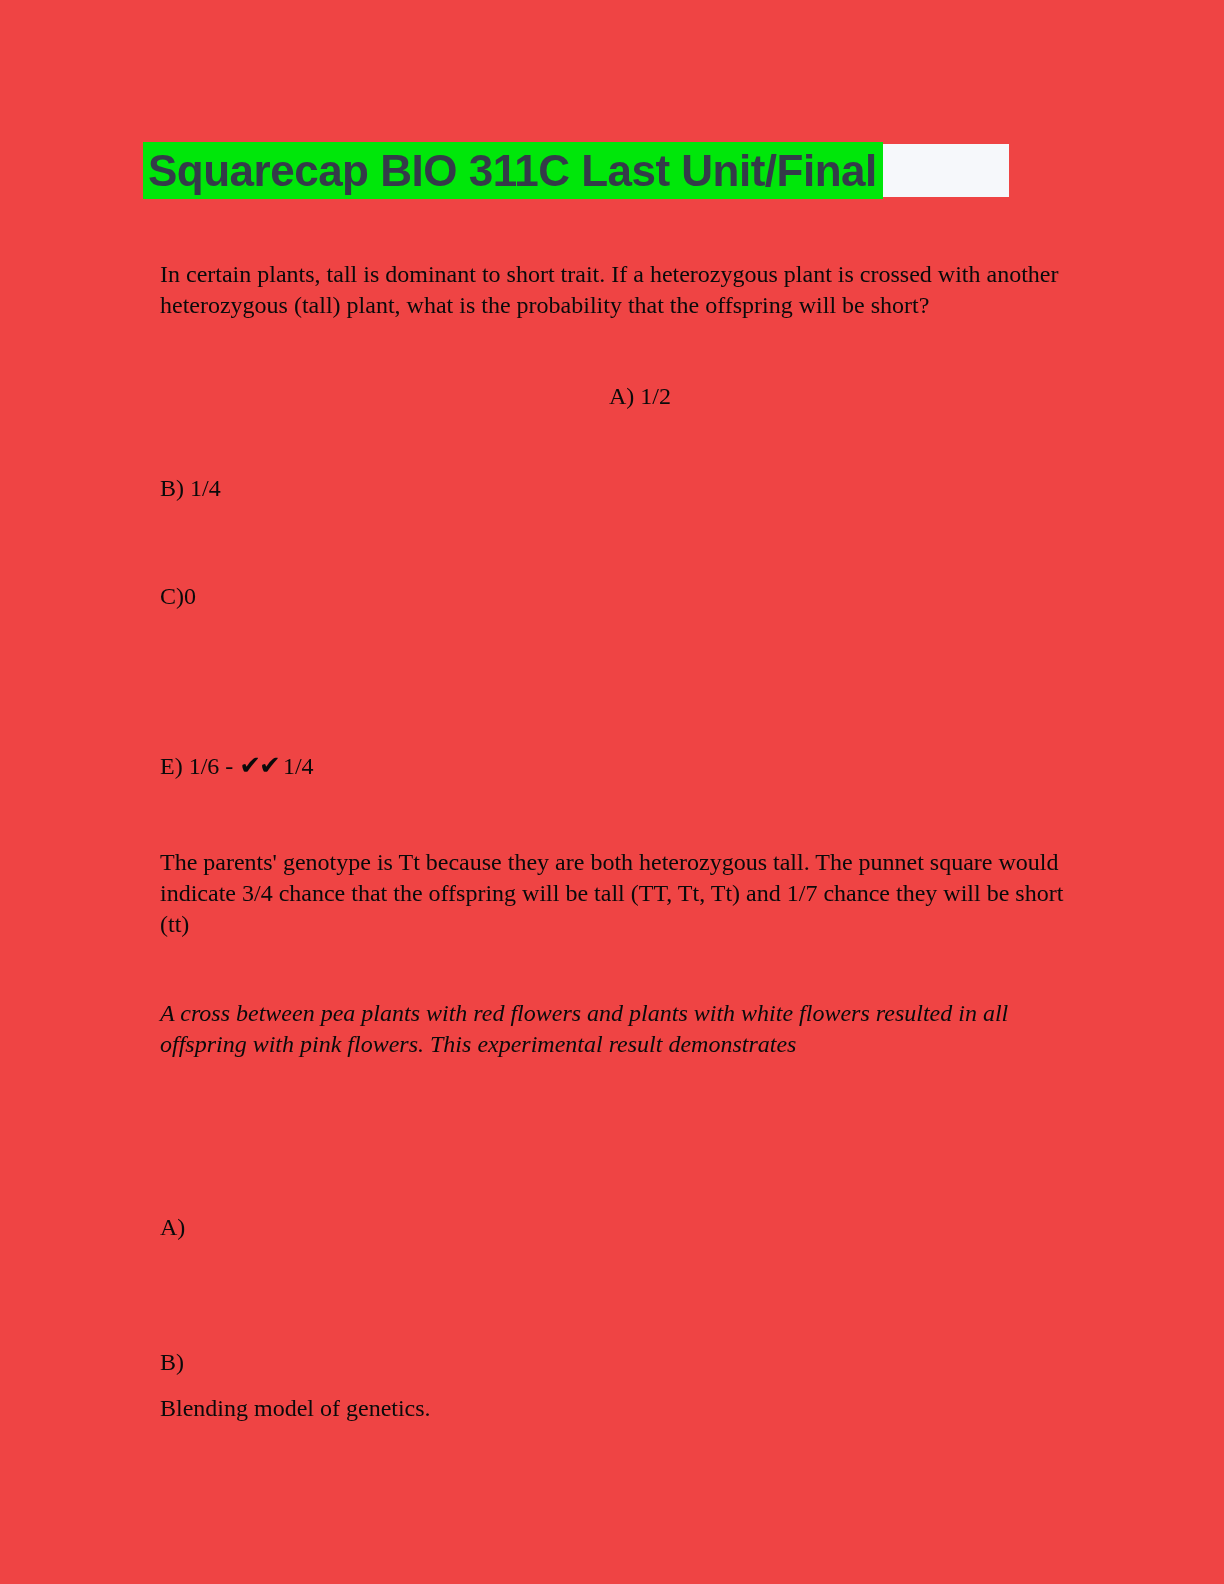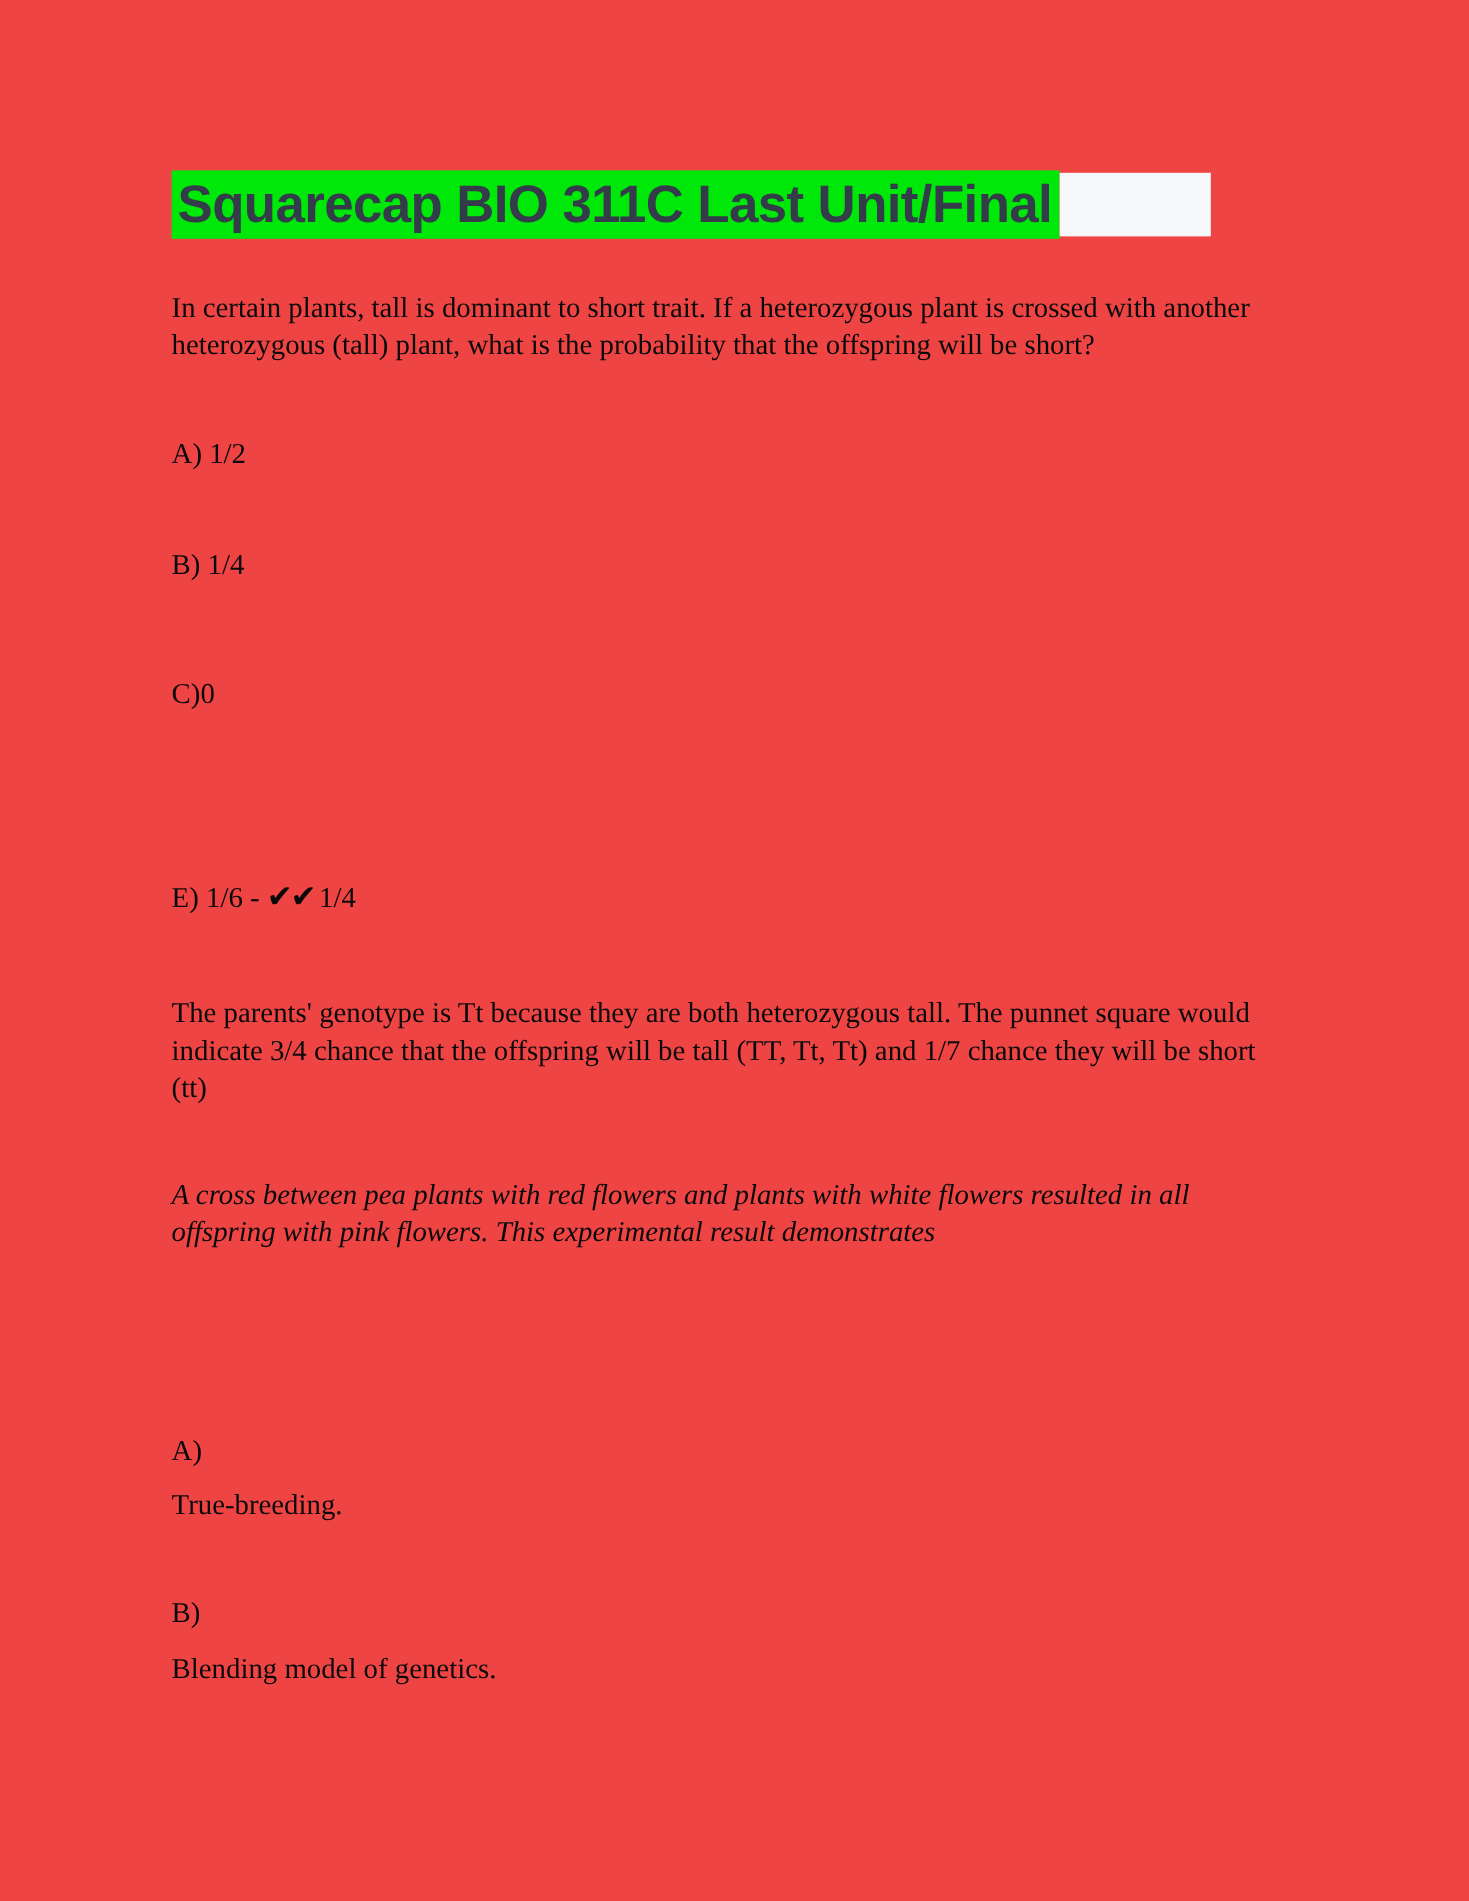--- a/index.html
+++ b/index.html
@@ -40,34 +40,34 @@
   .title-box {
     width: 126px;
     height: 53px;
     margin-top: 2px;
     background: #f6f8fb;
   }
   .para {
     position: absolute;
     left: 143px;
     width: 960px;
-    margin: 0;
+    margin: 17px;
     font-size: 24px;
     line-height: 31px;
     white-space: pre-line;
   }
   .check {
     font-family: "DejaVu Sans", sans-serif;
     font-weight: 700;
     font-size: 26px;
     letter-spacing: -2px;
     margin-right: 4px;
   }
   .q1      { top: 242px; }
-  .opt-a   { top: 364px; }
+  .opt-a   { top: 364px; text-align: center; }
   .opt-b   { top: 456px; }
   .opt-c   { top: 564px; }
   .opt-d   { top: 640px; }
   .opt-e   { top: 733px; }
   .expl    { top: 830px; }
   .q2      { top: 981px; font-style: italic; }
   .q2a-lab { top: 1195px; }
   .q2a-txt { top: 1240px; }
   .q2b-lab { top: 1330px; }
   .q2b-txt { top: 1376px; }
@@ -96,19 +96,18 @@
 
   <p class="para expl">The parents' genotype is Tt because they are both heterozygous tall. The punnet square would
 indicate 3/4 chance that the offspring will be tall (TT, Tt, Tt) and 1/7 chance they will be short
 (tt)</p>
 
   <p class="para q2">A cross between pea plants with red flowers and plants with white flowers resulted in all
 offspring with pink flowers. This experimental result demonstrates</p>
 
   <p class="para q2a-lab">A)</p>
 
-  <p class="para q2a-txt">True-breeding.</p>
 
   <p class="para q2b-lab">B)</p>
 
   <p class="para q2b-txt">Blending model of genetics.</p>
 
 </div>
 
 </body></html>

